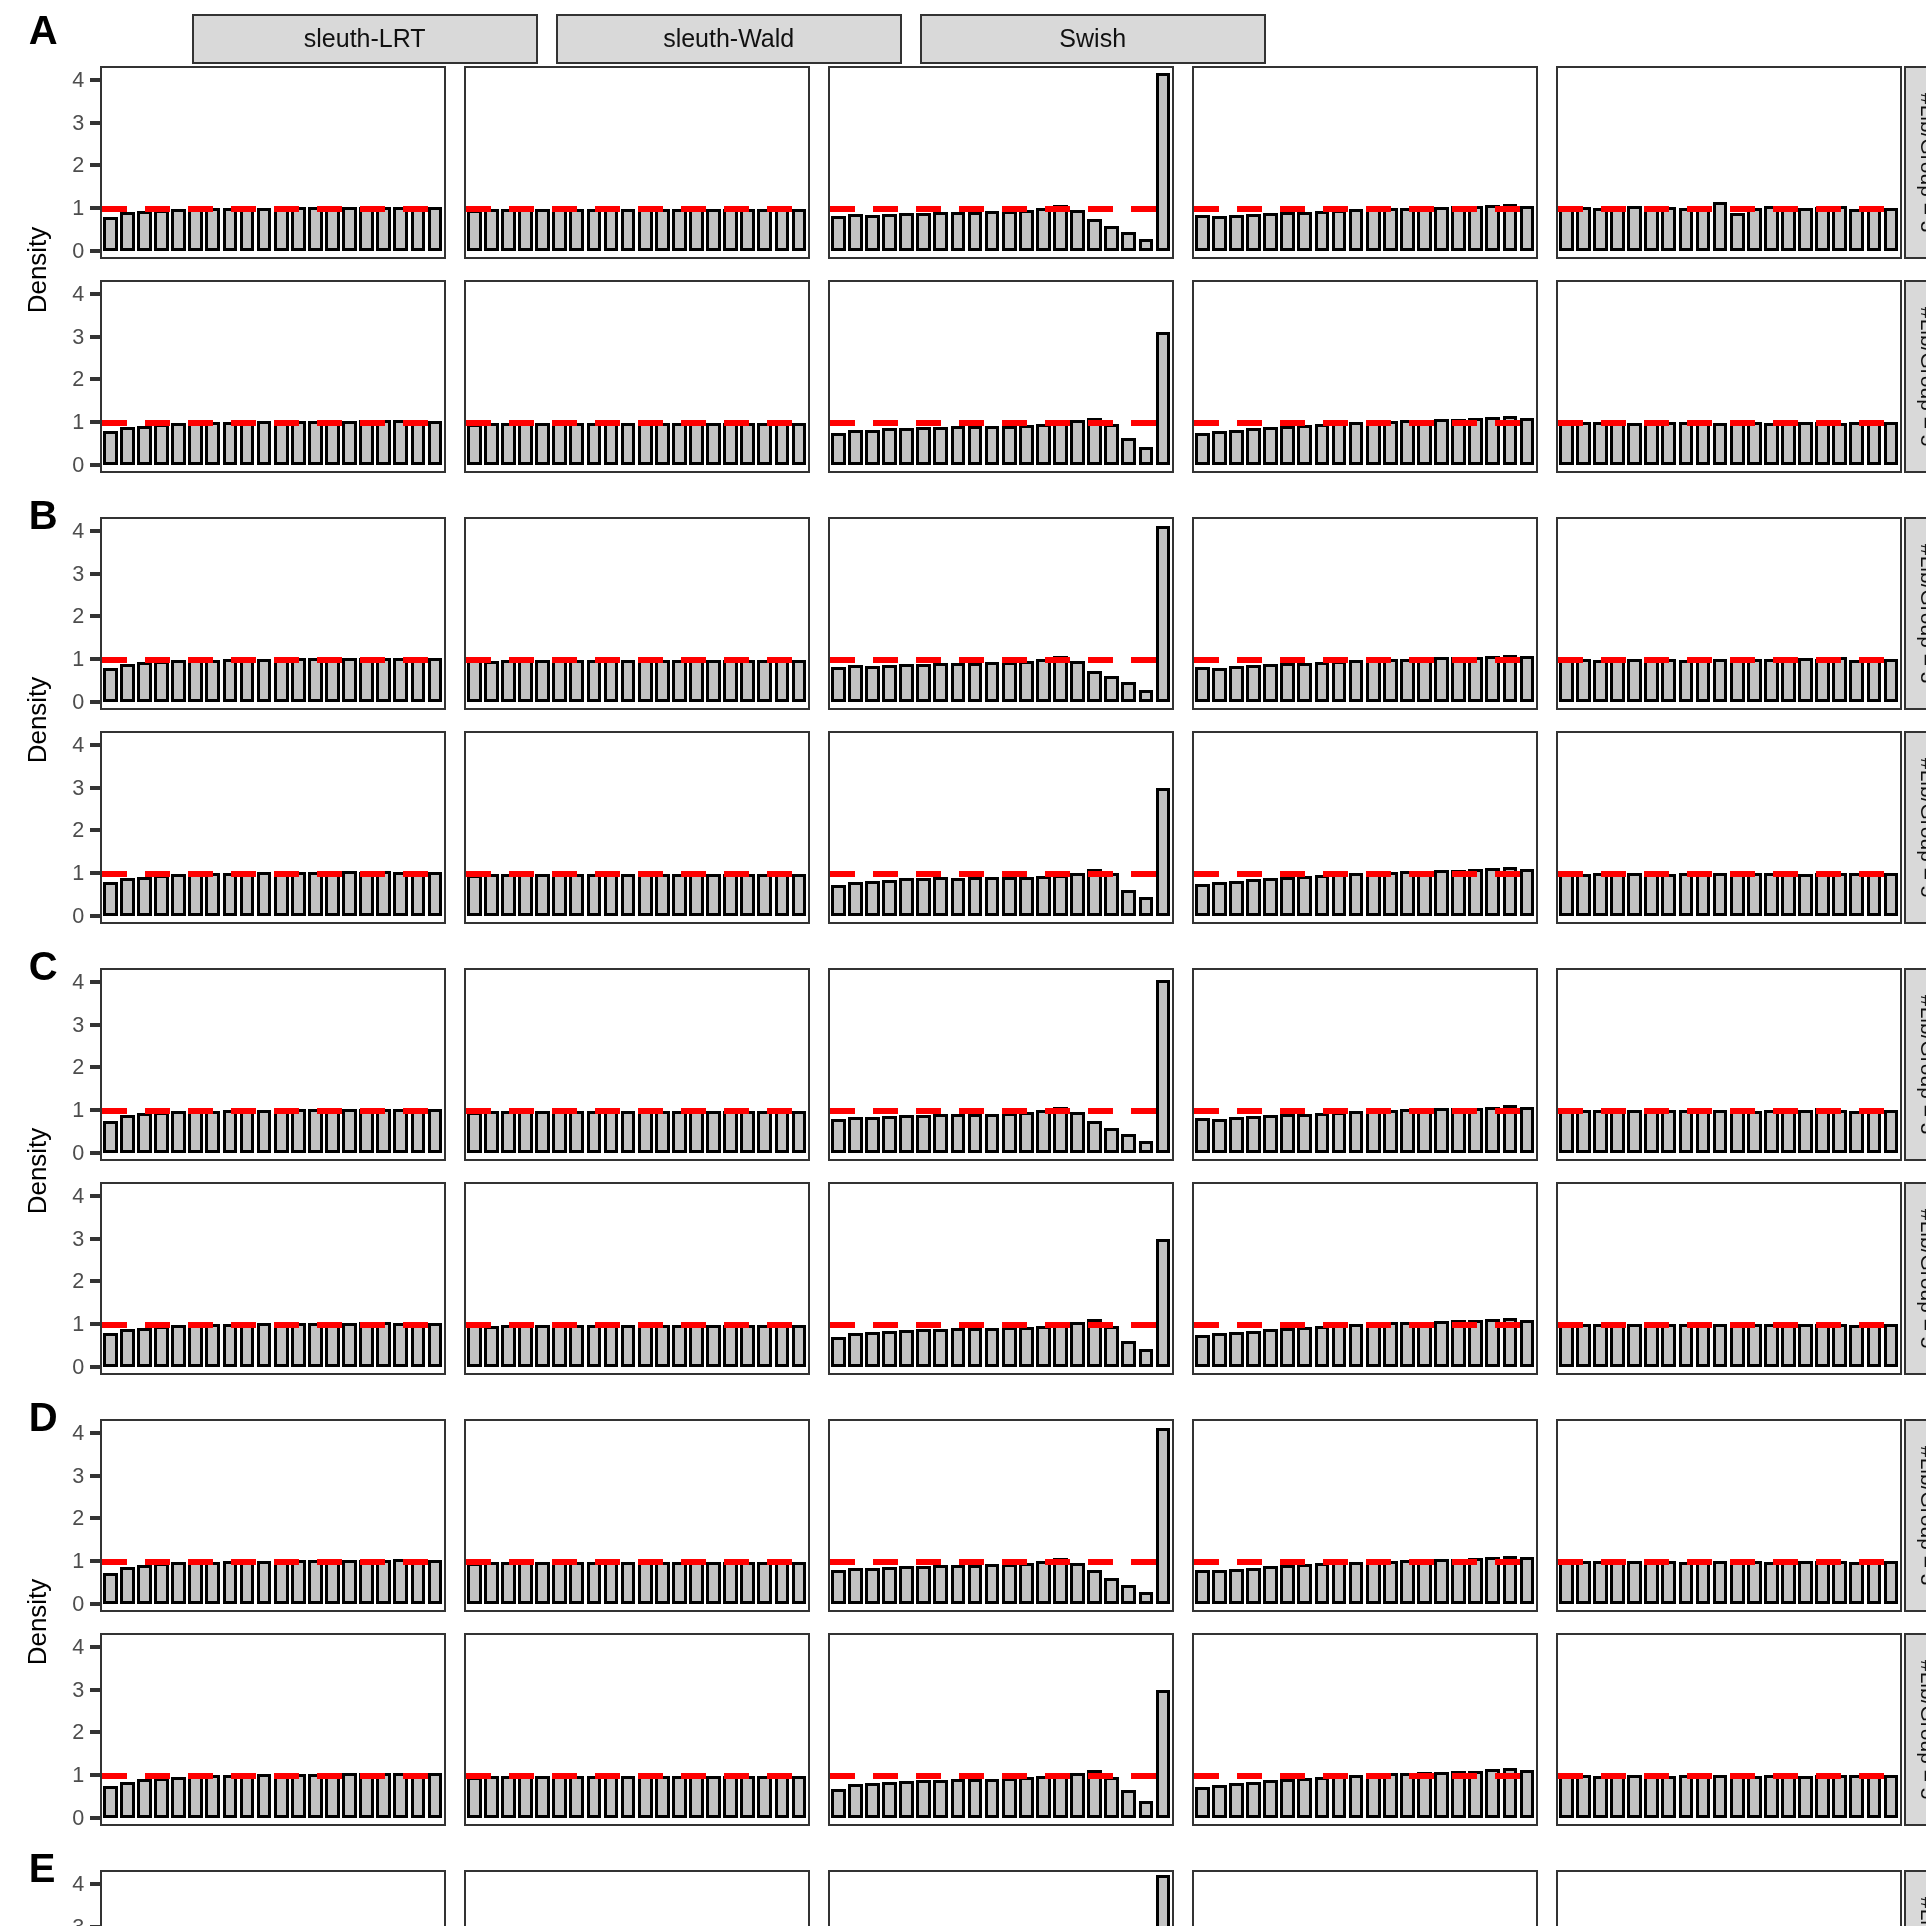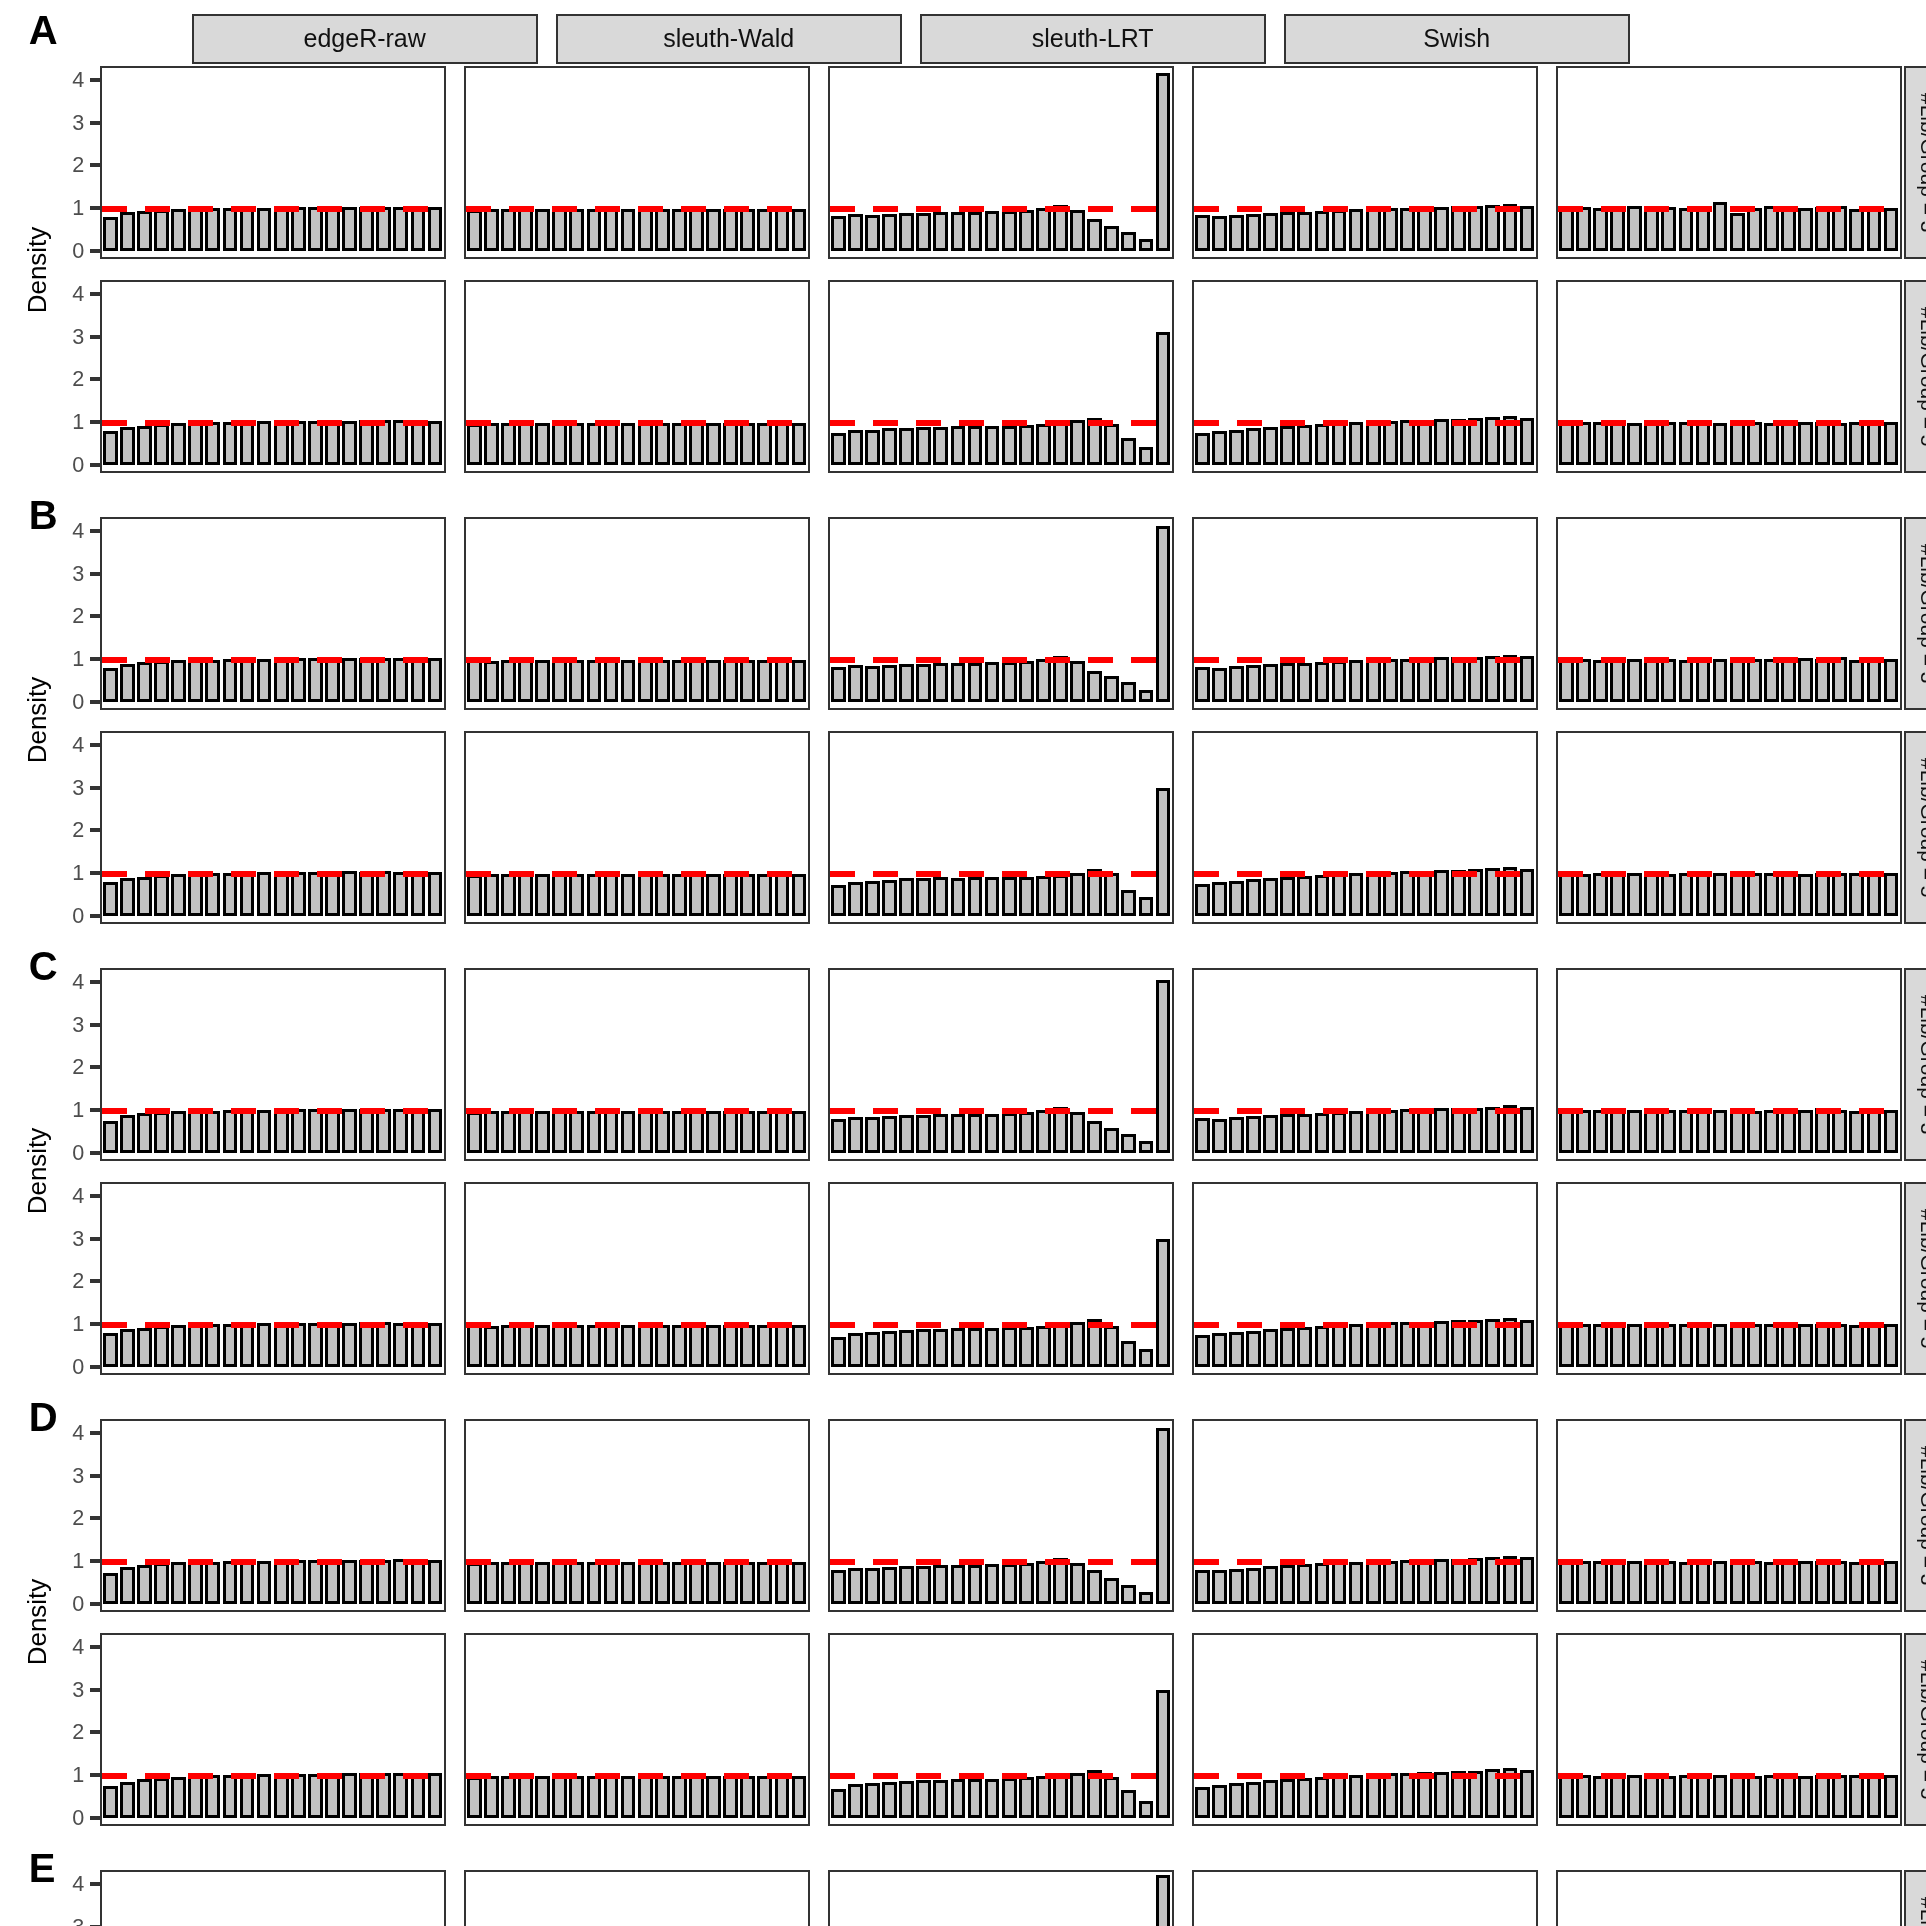--- a/index.html
+++ b/index.html
@@ -43,23 +43,22 @@
 </head>
 <body>
 
 <div class="fig">
   <div id="groups">
       <section class="group first">
         <div class="group-letter">A</div>
         <div class="y-title" style="top: 256px;">Density</div>
         <div class="header-row">
           <div style="width: 92px; flex: 0 0 auto;"></div>
-          <div class="strip-top">edgeR-raw</div>
+          <div class="strip-top">sleuth-LRT</div>
           <div class="strip-top">sleuth-Wald</div>
-          <div class="strip-top">sleuth-LRT</div>
           <div class="strip-top">Swish</div>
         </div>
         <div class="plot-row">
           <div class="yaxis">
             <div class="ytick" style="bottom: 7.9px;">
               <span class="num">0</span>
               <span class="mark"></span>
             </div>
             <div class="ytick" style="bottom: 51px;">
               <span class="num">1</span>

